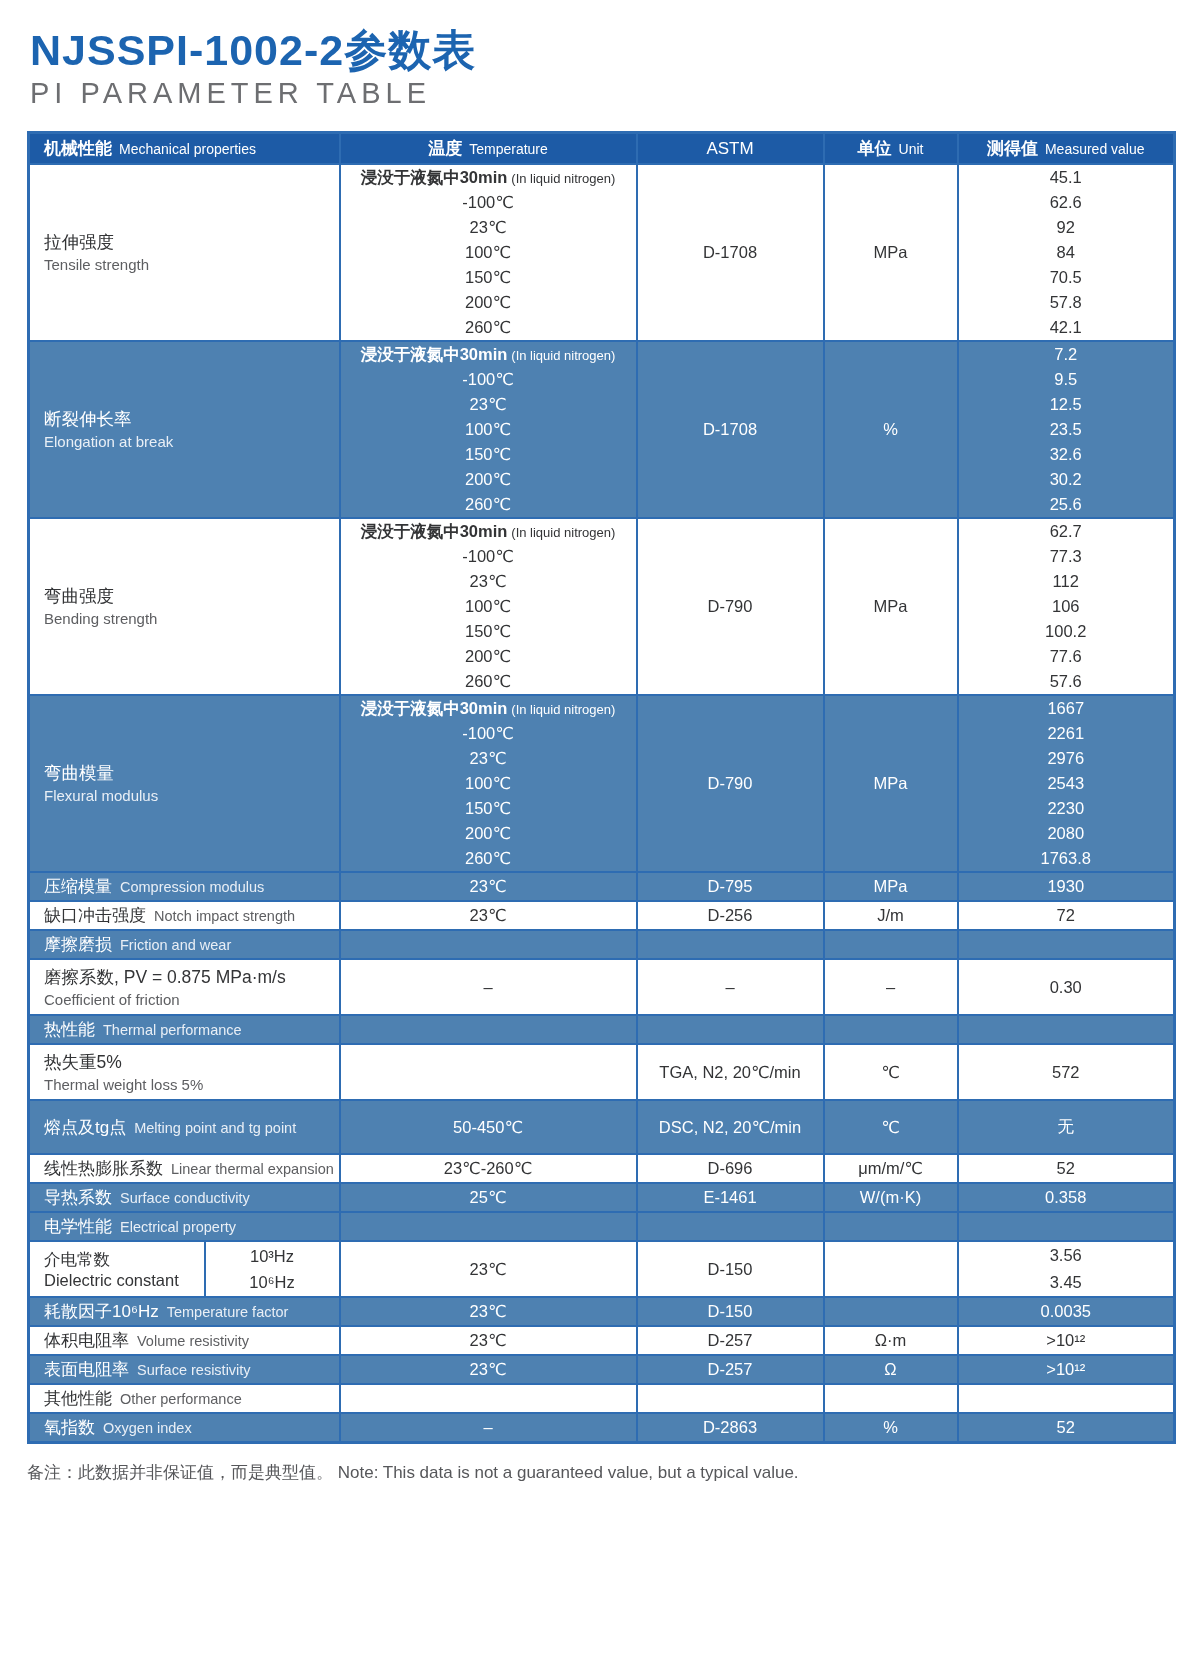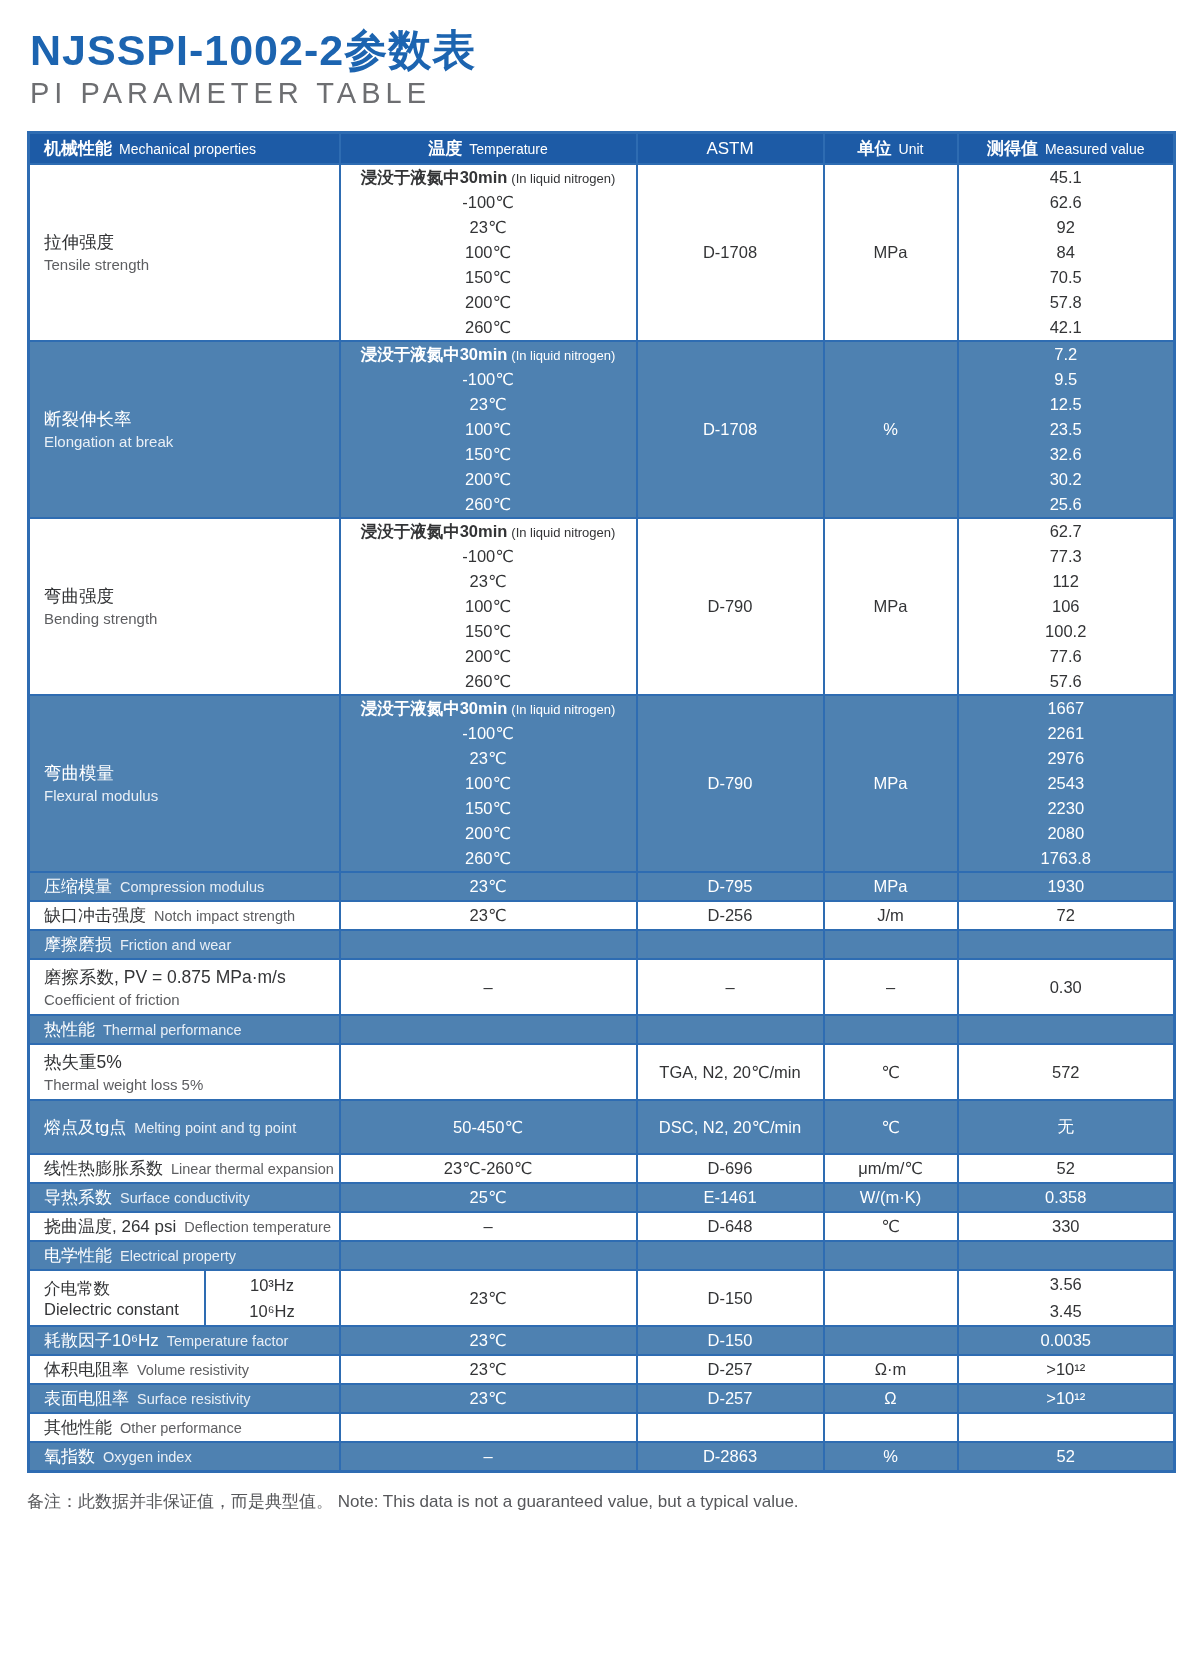--- a/index.html
+++ b/index.html
@@ -274,27 +274,20 @@
       </tr>
 
       <tr class="blue r1">
         <td class="prop"><span class="lab-zh">导热系数</span><span class="lab-en">Surface conductivity</span></td>
         <td>25℃</td>
         <td>E-1461</td>
         <td>W/(m·K)</td>
         <td>0.358</td>
       </tr>
 
-      <tr class="white r1">
-        <td class="prop"><span class="lab-zh">挠曲温度, 264 psi</span><span class="lab-en">Deflection temperature</span></td>
-        <td>–</td>
-        <td>D-648</td>
-        <td>℃</td>
-        <td>330</td>
-      </tr>
 
       <tr class="blue r1">
         <td class="prop"><span class="lab-zh">电学性能</span><span class="lab-en">Electrical property</span></td>
         <td></td>
         <td></td>
         <td></td>
         <td></td>
       </tr>
 
       <tr class="white r2">

